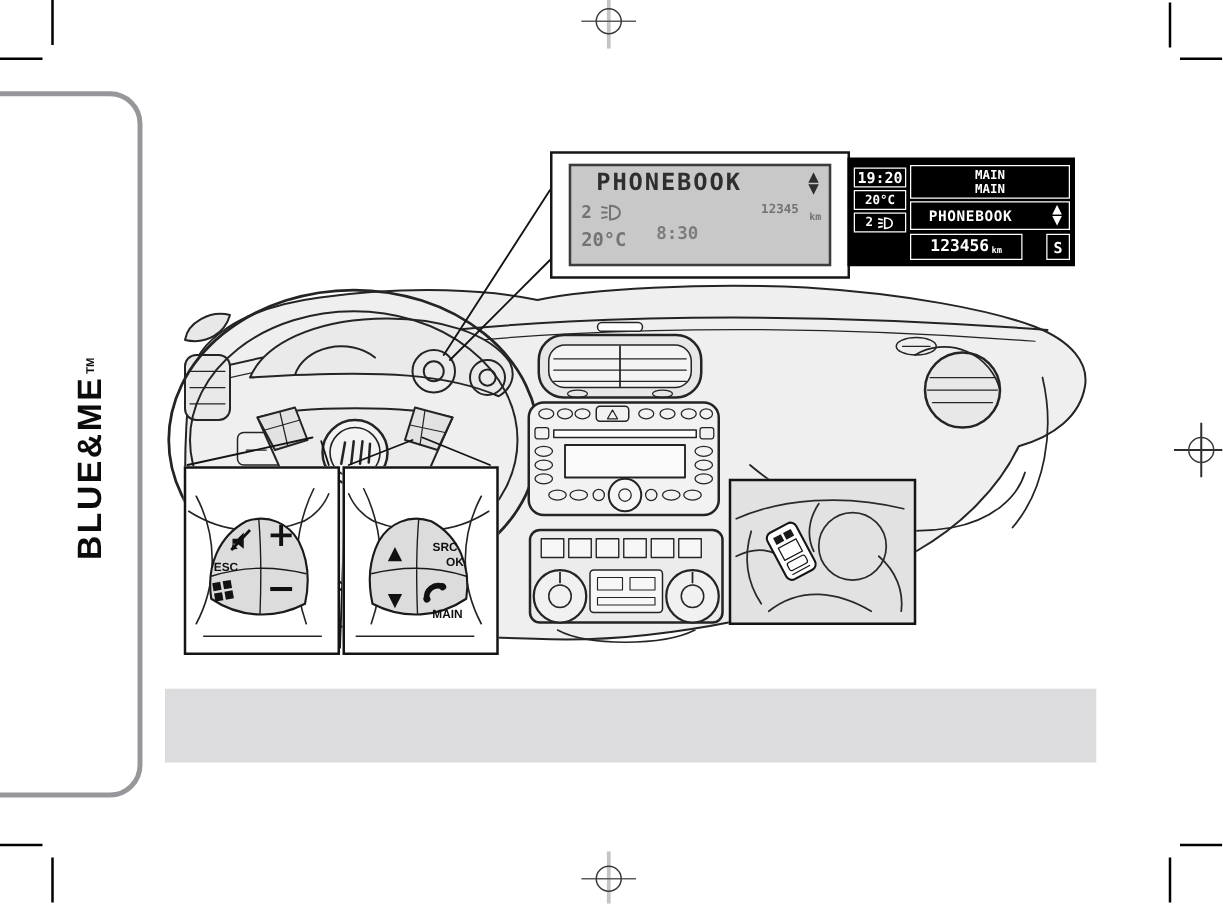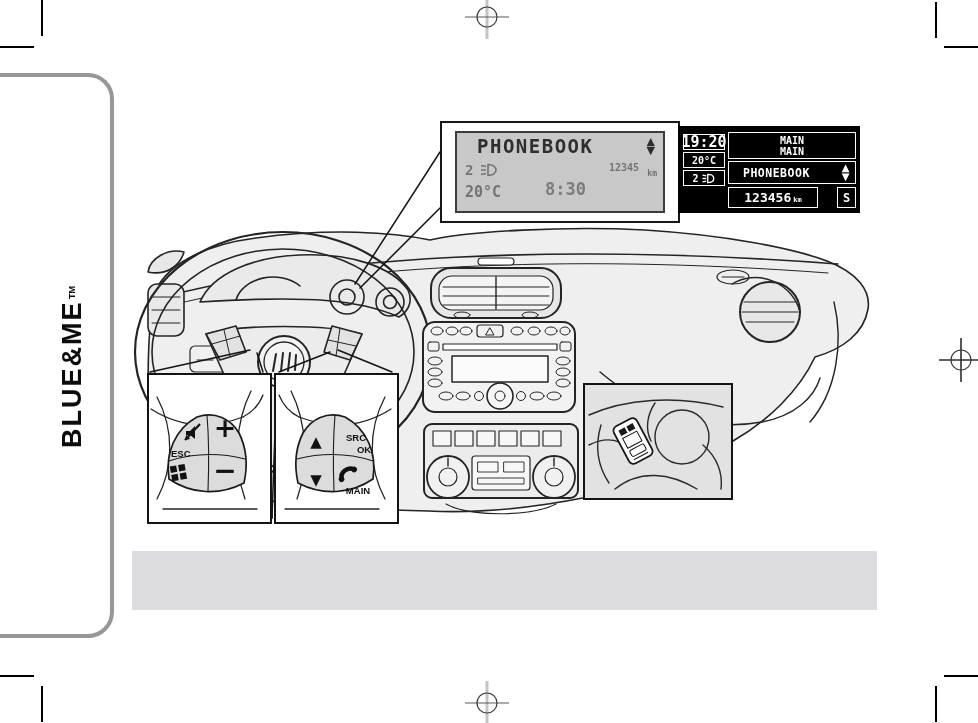--- a/index.html
+++ b/index.html
@@ -27,28 +27,28 @@
   .lcd{position:absolute;left:13px;top:8px;width:206px;height:78px;background:#c8c8c8;
        border:2px solid #3c3c3c;font-family:"DejaVu Sans Mono",monospace;font-weight:bold;}
   .lcd .row1{position:absolute;left:20px;top:2px;font-size:19px;letter-spacing:1.5px;color:#2e2e2e;}
   .lcd .arrows{position:absolute;right:8px;top:4px;display:flex;flex-direction:column;line-height:9px;
                font-size:11px;color:#2e2e2e;font-family:"DejaVu Sans",sans-serif;}
   .lcd .gear{position:absolute;left:8px;top:29px;font-size:14px;color:#737373;}
   .lcd .beam1{position:absolute;left:22px;top:30px;}
   .lcd .odo{position:absolute;right:24px;top:29px;font-size:10px;color:#737373;}
   .lcd .odo-unit{position:absolute;right:6px;top:36px;font-size:8px;color:#737373;}
   .lcd .temp{position:absolute;left:8px;top:50px;font-size:15px;color:#737373;}
-  .lcd .time{position:absolute;left:88px;top:46px;font-size:17px;color:#7c7c7c;}
+  .lcd .time{position:absolute;left:68px;top:46px;font-size:14px;color:#7c7c7c;}
 
   
   .dark-box{position:absolute;left:678px;top:126px;width:182px;height:87px;background:#000;z-index:4;
             font-family:"DejaVu Sans Mono",monospace;font-weight:bold;color:#fff;}
   .dcell{position:absolute;border:1px solid #fff;background:#000;display:flex;
          align-items:center;justify-content:center;box-sizing:border-box;}
-  .c-time   {left:5px;top:8px;width:42px;height:16px;font-size:15px;}
+  .c-time   {left:5px;top:8px;width:42px;height:16px;font-size:12px;}
   .c-temp   {left:5px;top:26px;width:42px;height:16px;font-size:10px;}
   .c-gear   {left:5px;top:44px;width:42px;height:16px;font-size:10px;gap:2px;}
   .c-menu   {left:50px;top:6px;width:128px;height:27px;flex-direction:column;
              font-size:10px;line-height:11px;}
   .c-item   {left:50px;top:35px;width:128px;height:23px;font-size:11.5px;justify-content:flex-start;
              padding-left:14px;letter-spacing:0.5px;}
   .c-item .arrows{position:absolute;right:5px;top:1px;display:flex;flex-direction:column;line-height:9px;
                   font-size:10px;font-family:"DejaVu Sans",sans-serif;}
   .c-odo    {left:50px;top:61px;width:90px;height:21px;font-size:13px;}
   .c-odo .unit{font-size:7px;margin-left:2px;margin-top:4px;}

